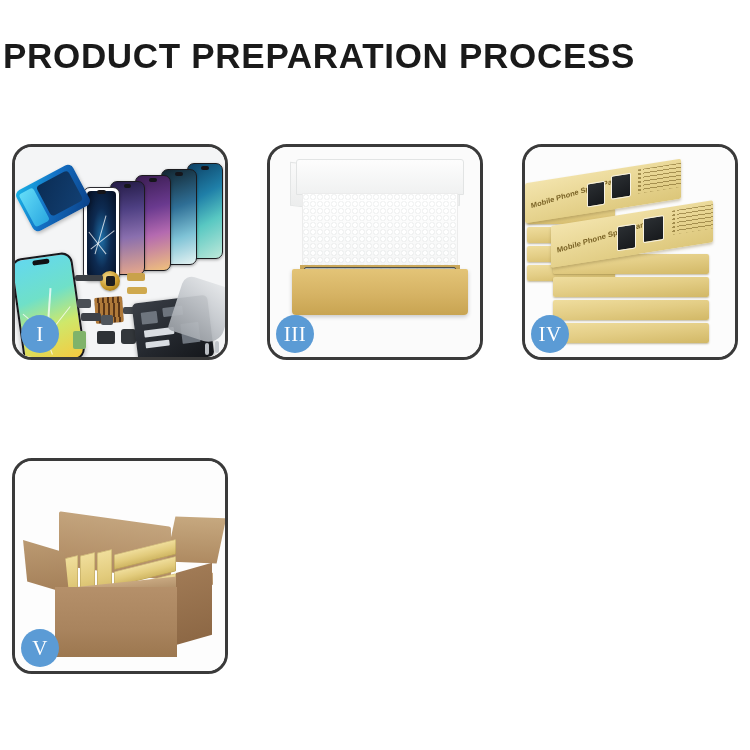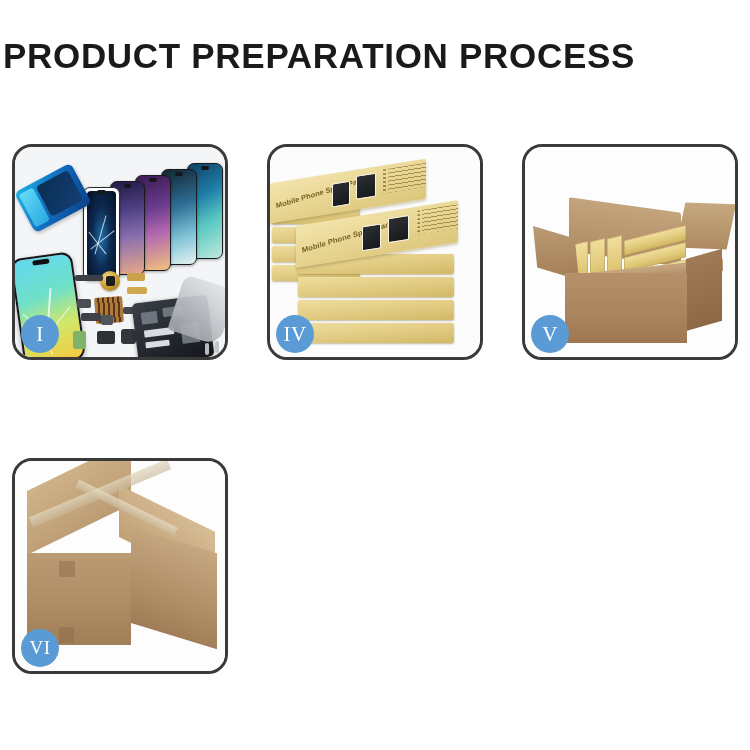--- a/index.html
+++ b/index.html
@@ -478,20 +478,36 @@
 
         <div class="p1-tweezer"></div>
 
         <div class="part" style="left:190px;top:196px;width:4px;height:12px;background:#b9bdc2;border-radius:2px;"></div>
         <div class="part" style="left:200px;top:194px;width:4px;height:12px;background:#c3c7cc;border-radius:2px;"></div>
       </div>
       <div class="badge">I</div>
     </div>
 
 
+    <div class="panel">
+      <div class="panel-photo">
+        <div class="p3-bg"></div>
+        <div class="p3-lid-flap-l"></div>
+        <div class="p3-lid-flap-r"></div>
+        <div class="p3-lid-back"></div>
+        <div class="p3-foam"></div>
+        <div class="p3-box-inner"></div>
+        <div class="p3-screen">
+          <div class="p3-label"></div>
+          <div class="p3-conn"></div>
+        </div>
+        <div class="p3-box-front"></div>
+      </div>
+      <div class="badge">III</div>
+    </div>
 
     <div class="panel">
       <div class="panel-photo">
         <div class="p4-bg"></div>
 
         <div class="kbox" style="left:2px;top:118px;width:88px;height:16px;"></div>
         <div class="kbox" style="left:2px;top:99px;width:88px;height:16px;"></div>
         <div class="kbox" style="left:2px;top:80px;width:88px;height:16px;"></div>
         <div class="kbox" style="left:2px;top:61px;width:88px;height:16px;"></div>
 
@@ -532,29 +548,15 @@
         <div class="ybox" style="left:99px;top:120px;width:62px;height:15px;transform:skewY(-14deg);"></div>
 
         <div class="carton-rim"></div>
         <div class="flap-left"></div>
         <div class="carton-right"></div>
         <div class="carton-front"></div>
       </div>
       <div class="badge">V</div>
     </div>
 
-    <div class="panel">
-      <div class="panel-photo">
-        <div class="p6-bg"></div>
-        <div class="c6-top"></div>
-        <div class="c6-top2"></div>
-        <div class="c6-tape"></div>
-        <div class="c6-tape2"></div>
-        <div class="c6-right"></div>
-        <div class="c6-front"></div>
-        <div class="c6-patch" style="left:44px;top:100px;width:16px;height:16px;"></div>
-        <div class="c6-patch" style="left:44px;top:166px;width:15px;height:16px;"></div>
-      </div>
-      <div class="badge narrow">VI</div>
-    </div>
 
   </div>
 </div>
 
 </body></html>

